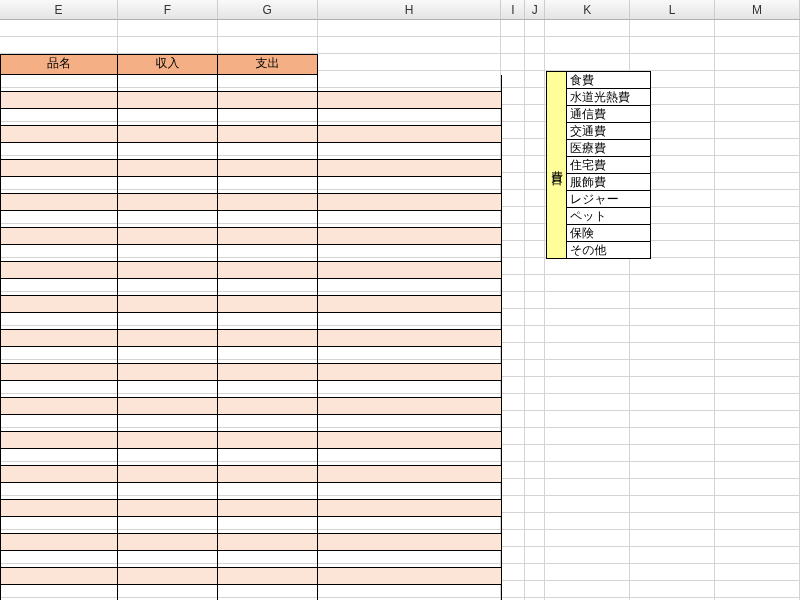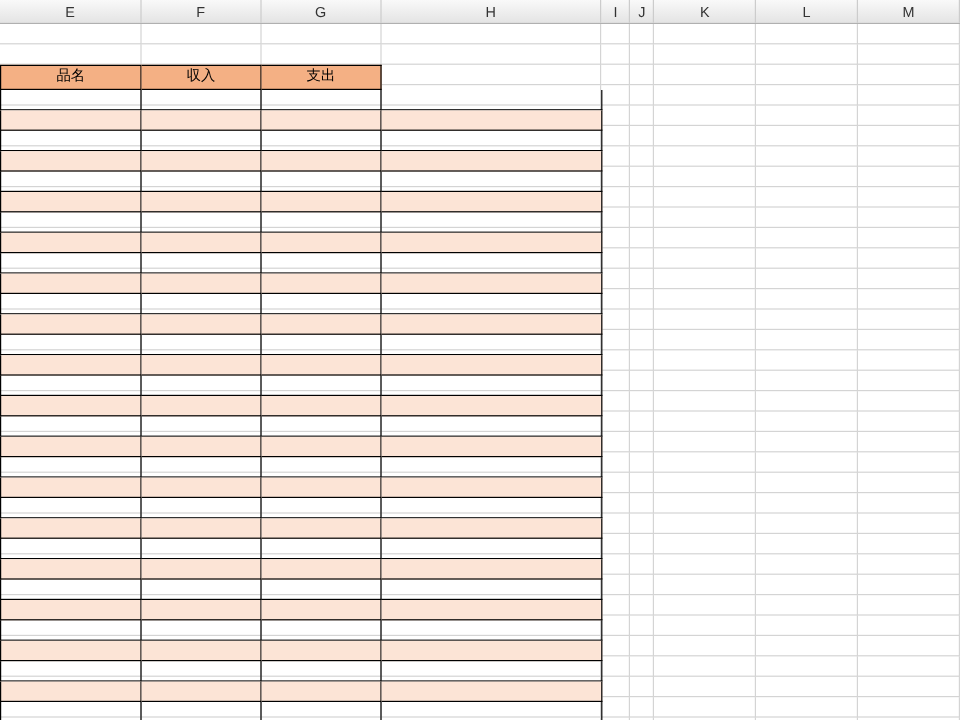--- a/index.html
+++ b/index.html
@@ -698,14 +698,30 @@
           <div class="main-data-cell" style="width: 100px;"></div>
           <div class="main-data-cell" style="width: 184px;"></div>
         </div>
         <div class="main-data-row alt-row">
           <div class="main-data-cell" style="width: 118px;"></div>
           <div class="main-data-cell" style="width: 100px;"></div>
           <div class="main-data-cell" style="width: 100px;"></div>
           <div class="main-data-cell" style="width: 184px;"></div>
         </div>
       </div>
+    <div class="side-table">
+      <div class="side-label" style="height: 188px;">費目</div>
+      <div class="side-list" id="side-list">
+          <div class="side-item">食費</div>
+          <div class="side-item">水道光熱費</div>
+          <div class="side-item">通信費</div>
+          <div class="side-item">交通費</div>
+          <div class="side-item">医療費</div>
+          <div class="side-item">住宅費</div>
+          <div class="side-item">服飾費</div>
+          <div class="side-item">レジャー</div>
+          <div class="side-item">ペット</div>
+          <div class="side-item">保険</div>
+          <div class="side-item">その他</div>
+        </div>
+    </div>
   </div>
 </div>
 
 </body></html>

